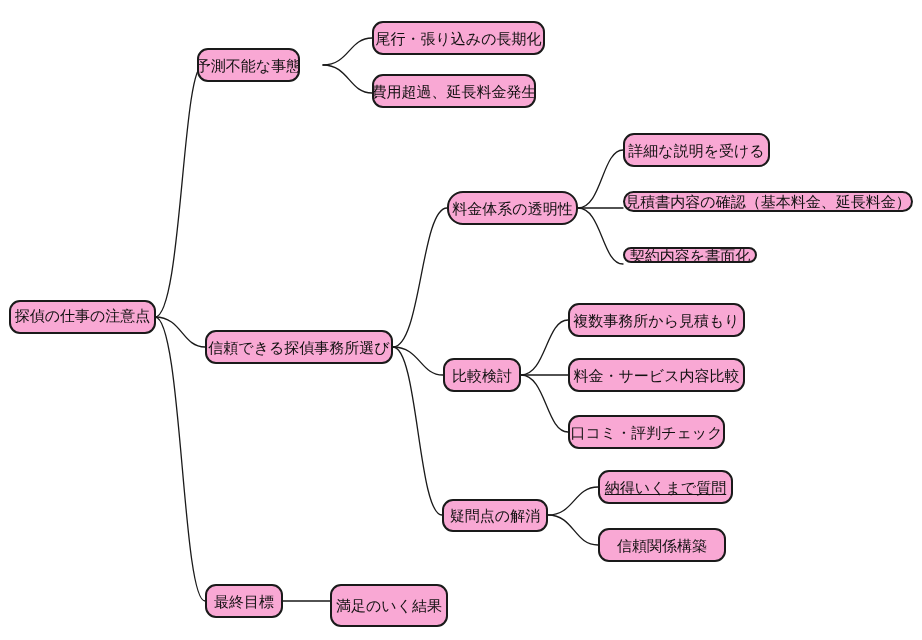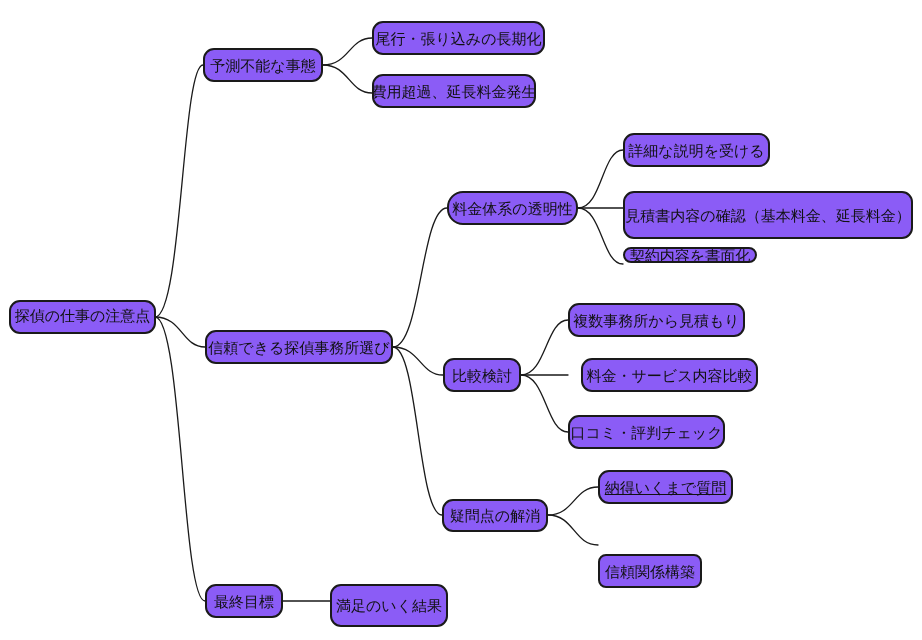--- a/index.html
+++ b/index.html
@@ -24,21 +24,21 @@
   }
   .edges path {
     fill: none;
     stroke: #1a1a1a;
     stroke-width: 1.3;
     stroke-linecap: round;
   }
   .node {
     position: absolute;
     box-sizing: border-box;
-    background: #8b5cf6;
+    background: #f9a8d4;
     border: 2px solid #1a1a1a;
     border-radius: 11px;
     display: flex;
     align-items: center;
     justify-content: center;
     font-size: 15px;
     line-height: 1;
     color: #111111;
     white-space: nowrap;
     overflow: hidden;
@@ -64,47 +64,47 @@
     <path d="M521,375 C546,375 546,320 568,320"></path>
     <path d="M521,375 L568,375"></path>
     <path d="M521,375 C546,375 546,432 568,432"></path>
     <path d="M548,515 C574,515 574,487 598,487"></path>
     <path d="M548,515 C574,515 574,545 598,545"></path>
     <path d="M283,601 L330,601"></path>
   </svg>
 
   <div class="node" style="left:9px; top:300px; width:147px; height:34px;font-family:Liberation Mono, monospace;">探偵の仕事の注意点</div>
 
-  <div class="node" style="left:203px; top:48px; width:120px; height:34px;">予測不能な事態</div>
+  <div class="node" style="left:197px; top:48px; width:103px; height:34px;">予測不能な事態</div>
 
   <div class="node" style="left:372px; top:21px; width:173px; height:34px;">尾行・張り込みの長期化</div>
 
   <div class="node" style="left:372px; top:74px; width:164px; height:34px;">費用超過、延長料金発生</div>
 
   <div class="node" style="left:205px; top:330px; width:188px; height:34px;">信頼できる探偵事務所選び</div>
 
   <div class="node" style="left:447px; top:191px; width:131px; height:34px;border-radius:16px;">料金体系の透明性</div>
 
   <div class="node" style="left:623px; top:133px; width:147px; height:34px;">詳細な説明を受ける</div>
 
-  <div class="node" style="left:623px; top:191px; width:290px; height:48px;">見積書内容の確認（基本料金、延長料金）</div>
+  <div class="node" style="left:623px; top:191px; width:290px; height:21px;">見積書内容の確認（基本料金、延長料金）</div>
 
   <div class="node" style="left:623px; top:247px; width:134px; height:16px;">契約内容を書面化</div>
 
   <div class="node" style="left:443px; top:358px; width:78px; height:34px;">比較検討</div>
 
   <div class="node" style="left:568px; top:303px; width:177px; height:34px;">複数事務所から見積もり</div>
 
-  <div class="node" style="left:581px; top:358px; width:177px; height:34px;">料金・サービス内容比較</div>
+  <div class="node" style="left:568px; top:358px; width:177px; height:34px;">料金・サービス内容比較</div>
 
   <div class="node" style="left:568px; top:415px; width:157px; height:34px;">口コミ・評判チェック</div>
 
   <div class="node" style="left:442px; top:499px; width:106px; height:33px;">疑問点の解消</div>
 
   <div class="node" style="left:598px; top:470px; width:135px; height:34px;text-decoration:underline;">納得いくまで質問</div>
 
-  <div class="node" style="left:598px; top:554px; width:104px; height:34px;border-radius:8px;">信頼関係構築</div>
+  <div class="node" style="left:598px; top:528px; width:128px; height:34px;">信頼関係構築</div>
 
   <div class="node" style="left:205px; top:584px; width:78px; height:34px;">最終目標</div>
 
   <div class="node" style="left:330px; top:584px; width:118px; height:43px;">満足のいく結果</div>
 
 </div>
 
 </body></html>

